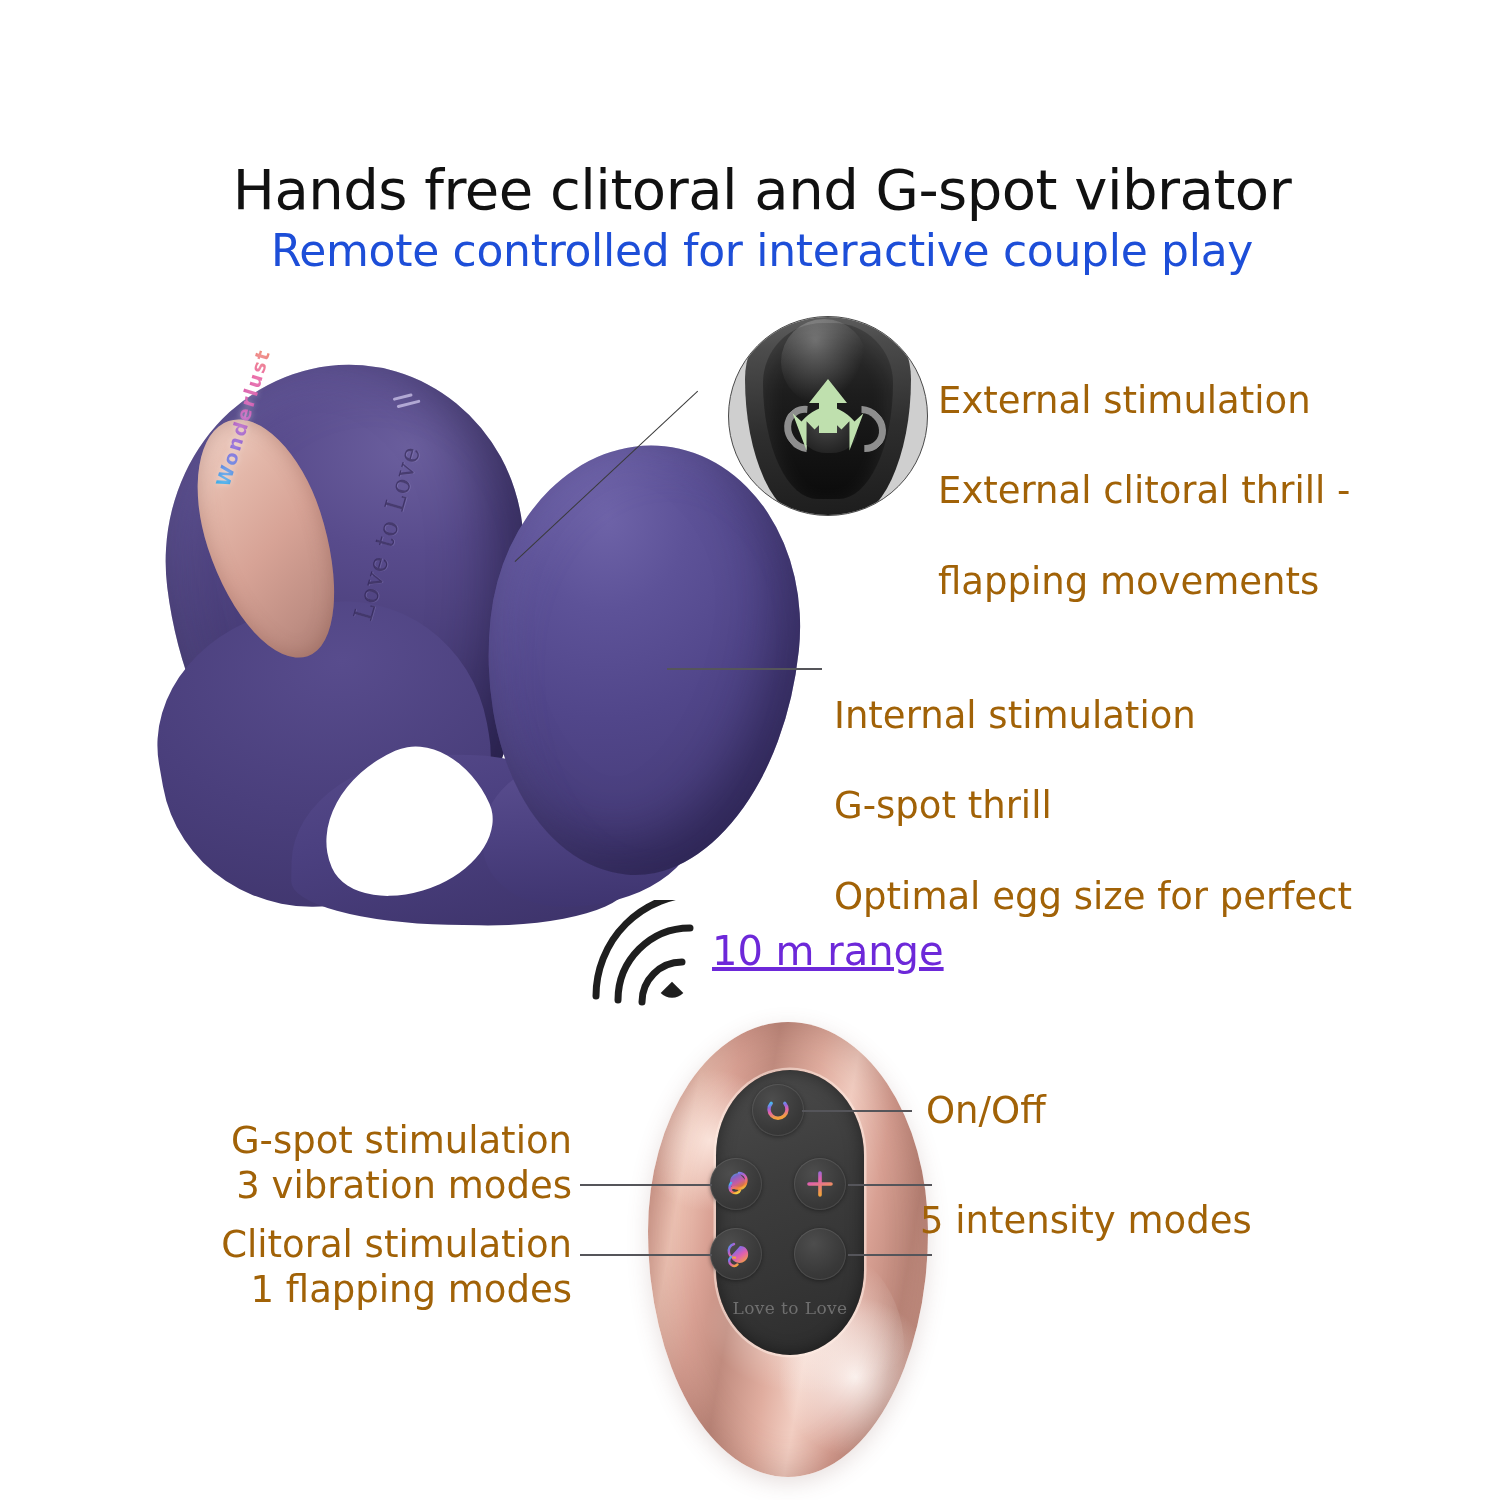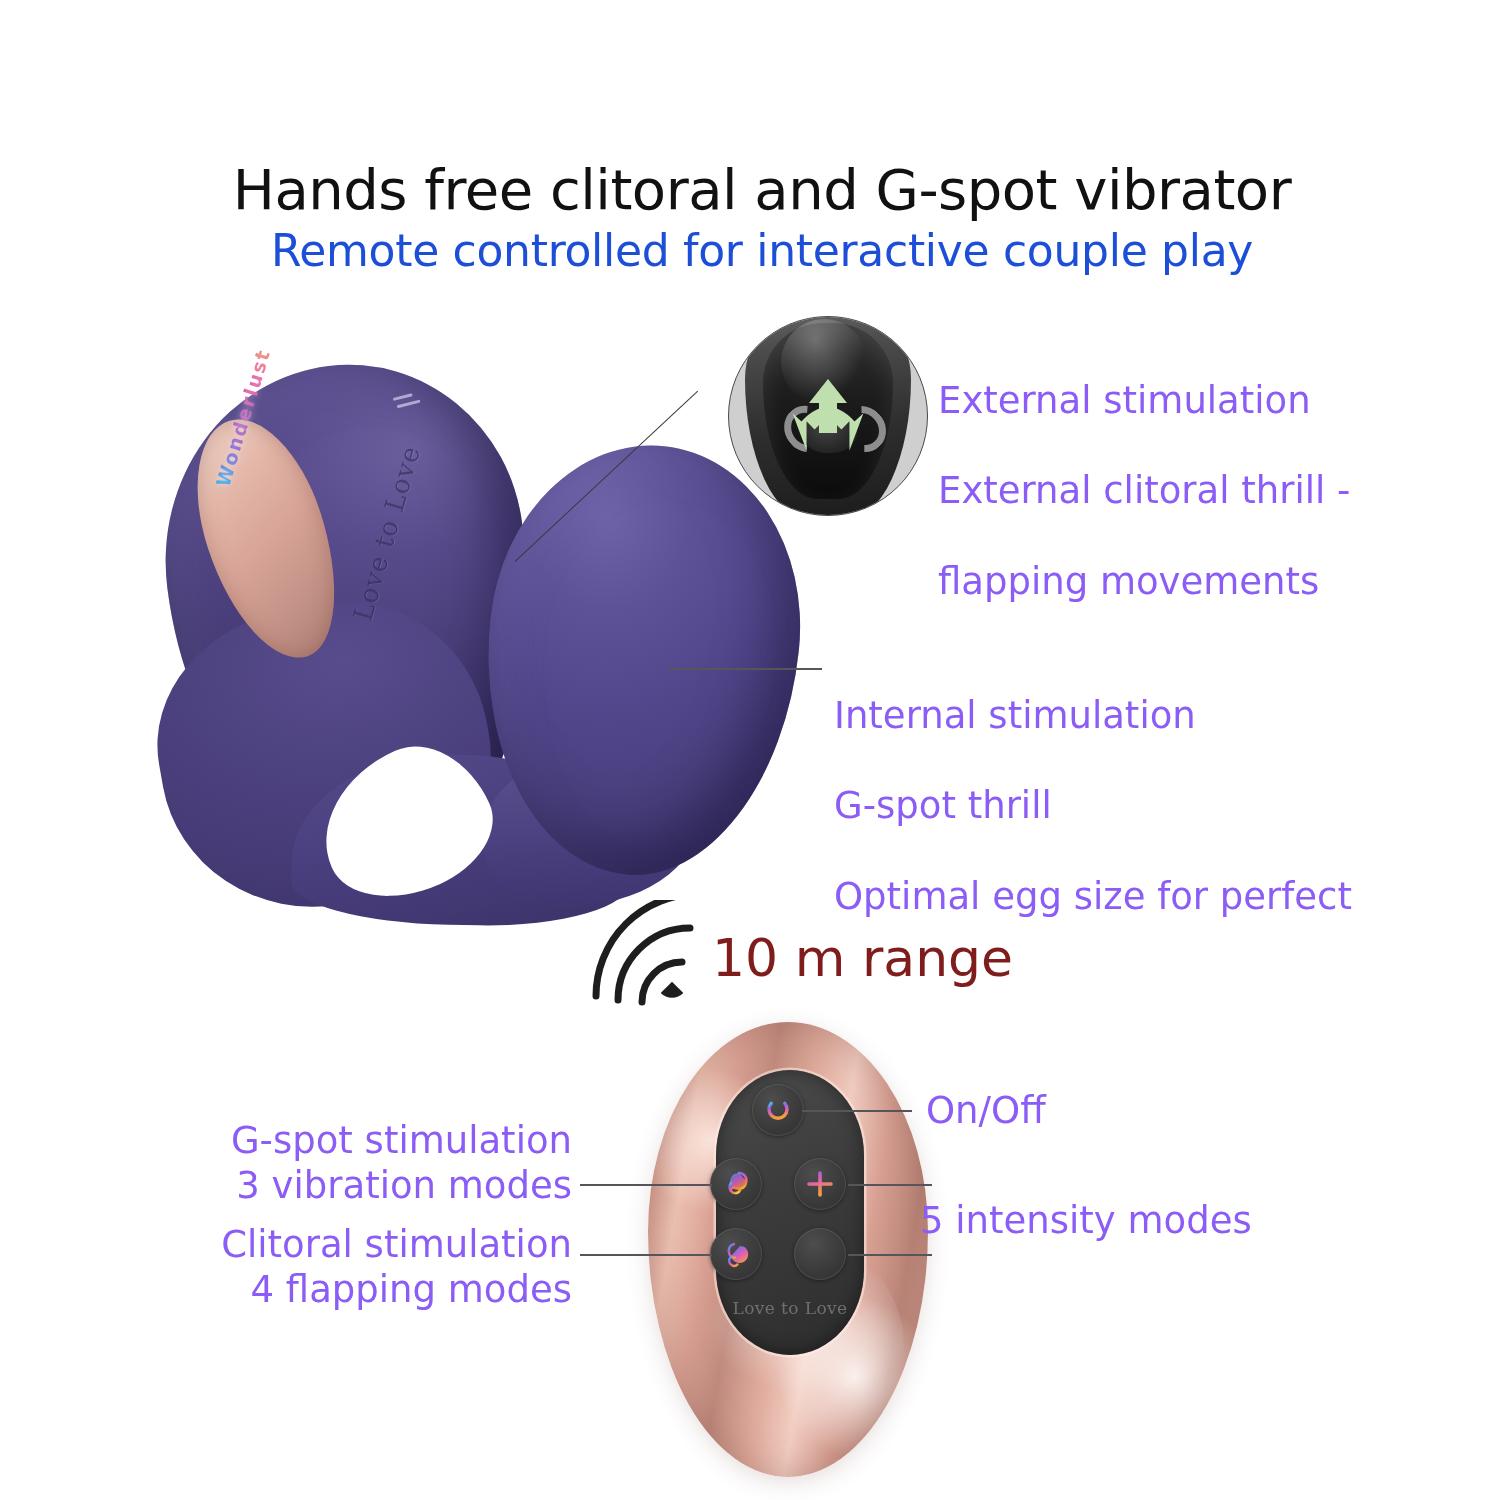--- a/index.html
+++ b/index.html
@@ -28,21 +28,21 @@
     font-size:44px;line-height:1.06;
     font-weight:400;letter-spacing:-0.3px;
     color:#1d4ed8;
   }
 
   
   .note{
     position:absolute;
     font-size:37px;line-height:1.22;
     font-weight:400;
-    color:#8b5cf6;
+    color:#a16207;
     white-space:pre-line;
   }
   .note.r{text-align:right;}
 
   
   .lead{position:absolute;background:#55555a;height:1.6px;transform-origin:left center;}
   .lead-thin{position:absolute;background:#3a3a3a;height:1.3px;transform-origin:left center;}
 
   
   .toy{position:absolute;left:140px;top:355px;width:640px;height:600px;}
@@ -171,21 +171,21 @@
   }
   .callout .ring-l{left:56px;transform:rotate(-40deg);}
   .callout .ring-r{left:112px;transform:rotate(135deg);}
   .callout svg{position:absolute;left:0;top:0;width:198px;height:198px;}
 
   
   .wifi{position:absolute;left:570px;top:900px;width:130px;height:110px;}
   .wifi svg{width:130px;height:110px;display:block;}
   .range-txt{
     position:absolute;left:700px;top:928px;
-    font-size:52px;color:#7f1d1d;
+    font-size:40px;color:#6d28d9;text-decoration:underline;
   }
 
   
   .remote{position:absolute;left:636px;top:1022px;width:280px;height:455px;}
   .remote .body{
     position:absolute;left:0;top:0;width:280px;height:455px;
     border-radius:50% 50% 50% 50% / 46% 46% 54% 54%;
     background:
       radial-gradient(ellipse 60% 38% at 74% 78%, rgba(255,248,245,.92) 0%, rgba(255,248,245,0) 46%),
       radial-gradient(ellipse 50% 30% at 22% 26%, rgba(255,236,228,.85) 0%, rgba(255,236,228,0) 52%),
@@ -384,15 +384,15 @@
   <div class="lead" style="left:568px;top:1254px;width:132px;"></div>
 
   <div class="note" style="left:914px;top:1088px;">On/Off</div>
 
   <div class="note" style="left:908px;top:1198px;text-align:right;">5 intensity modes</div>
 
   <div class="note r" style="left:180px;top:1118px;width:380px;">G-spot stimulation
 3 vibration modes</div>
 
   <div class="note r" style="left:180px;top:1222px;width:380px;">Clitoral stimulation
-4 flapping modes</div>
+1 flapping modes</div>
 
 </div>
 
 </body></html>

